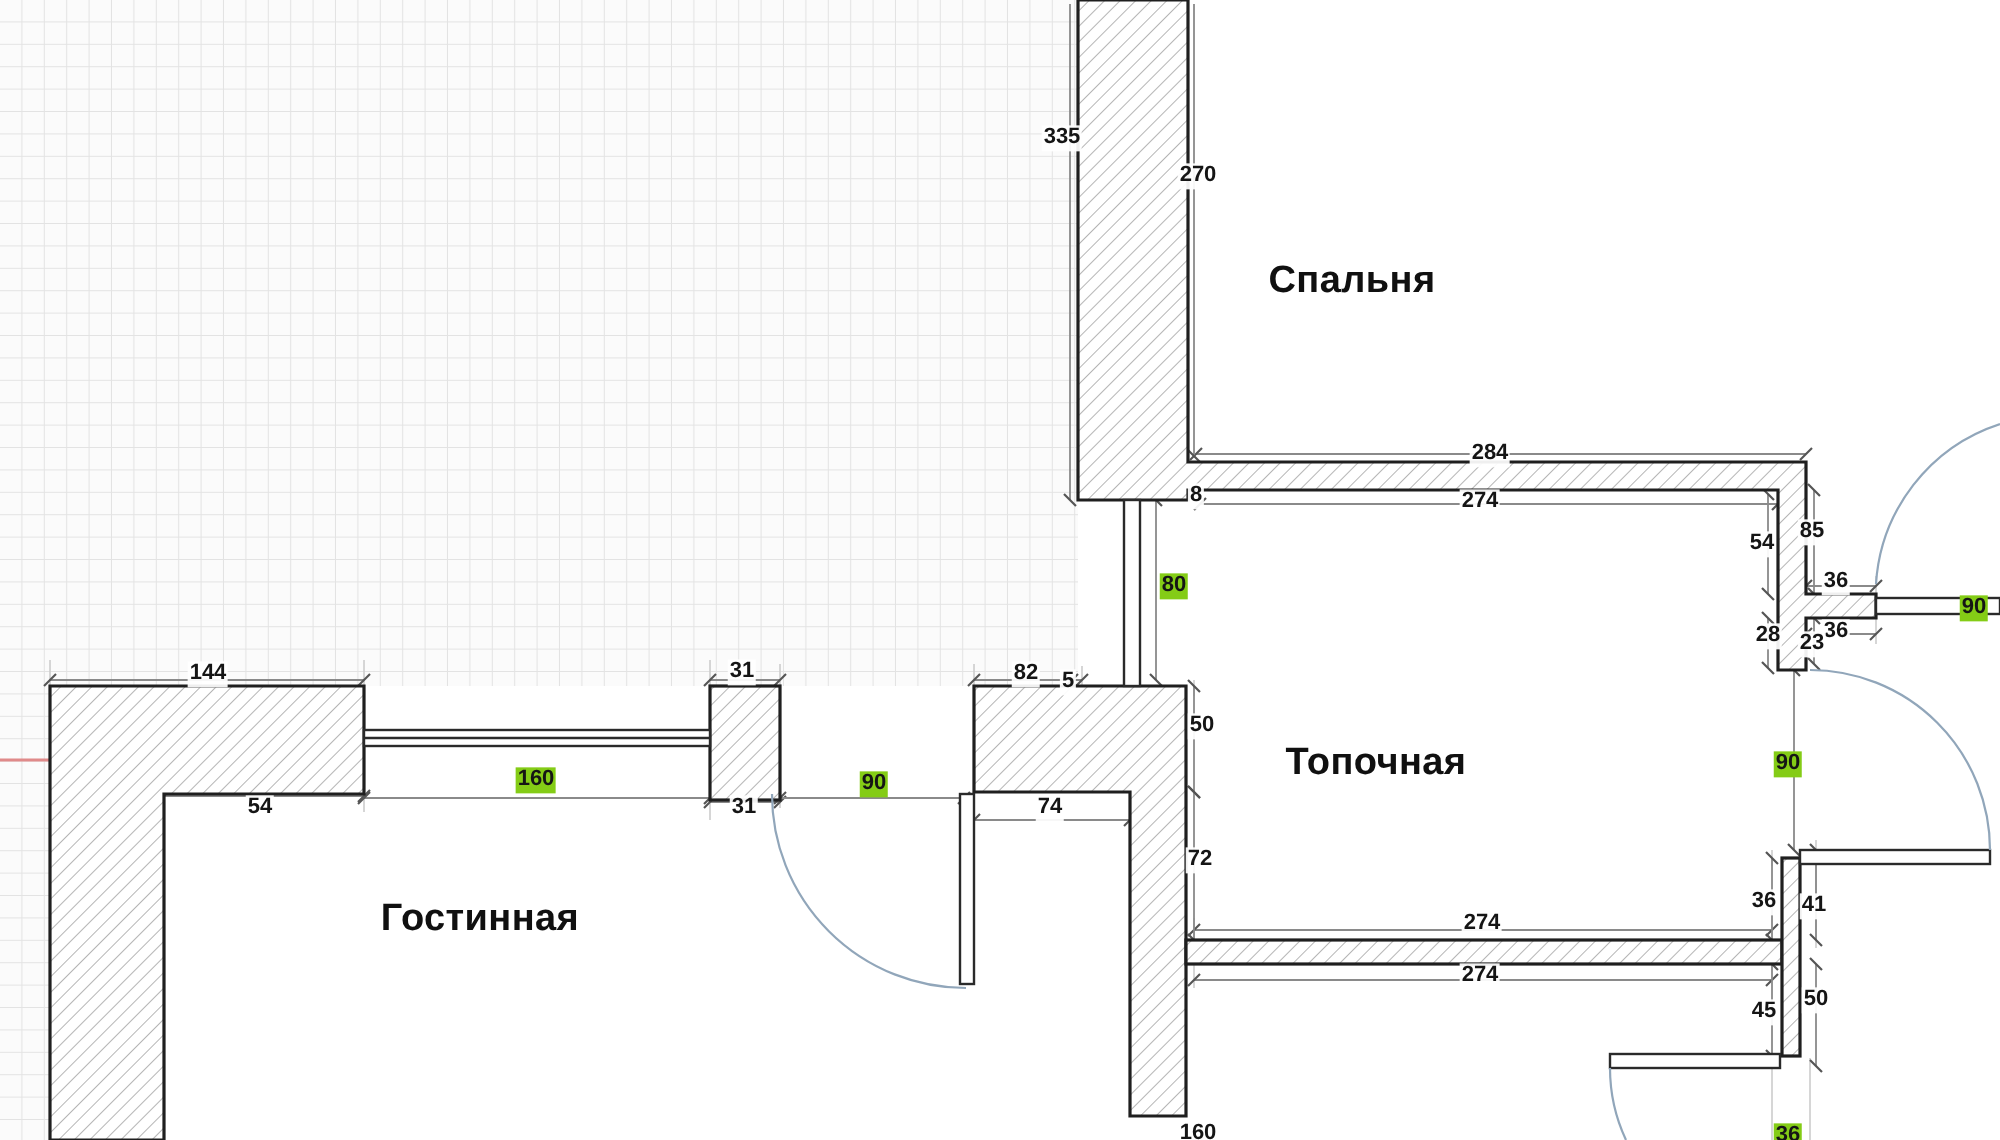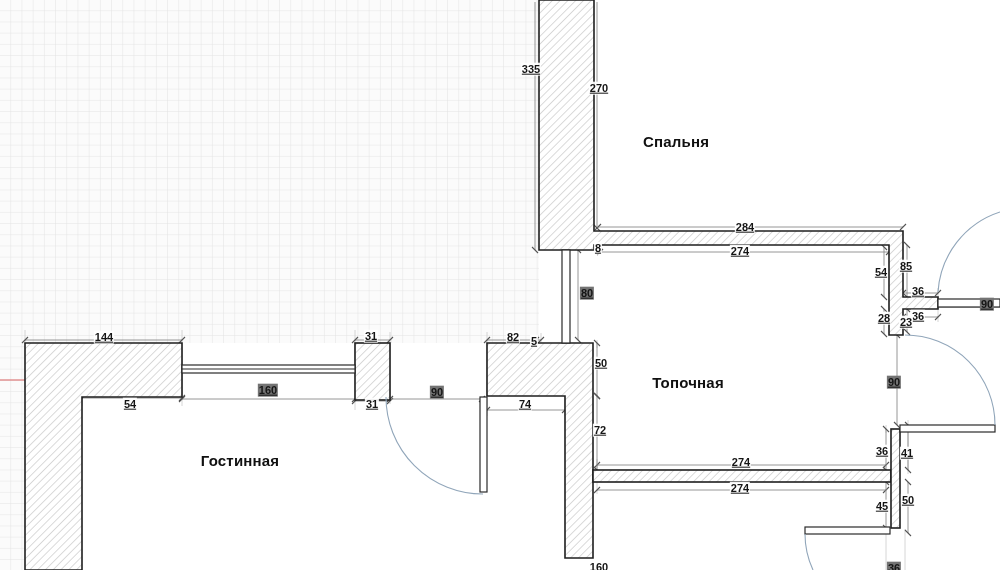--- a/index.html
+++ b/index.html
@@ -1,23 +1,23 @@
 <!DOCTYPE html>
 <html><head>
 <meta charset="utf-8">
 <style>
   html,body{margin:0;padding:0;background:#fff;}
   .plan{position:relative;width:1000px;height:570px;background:#fff;overflow:hidden;
         font-family:"Liberation Sans",sans-serif;}
   .plan svg{position:absolute;left:0;top:0;}
   .lbl{position:absolute;transform:translate(-50%,-50%);font-weight:bold;font-size:11px;
        color:#151515;background:rgba(255,255,255,.93);padding:0 1px;line-height:1.15;
-       white-space:nowrap;text-decoration:underline;}
-  .hl{background:#737373;}
-  .room{position:absolute;transform:translate(-50%,-50%);font-weight:bold;font-size:15px;
+       white-space:nowrap;}
+  .hl{background:#84cc16;}
+  .room{position:absolute;transform:translate(-50%,-50%);font-weight:bold;font-size:19px;
         color:#101010;white-space:nowrap;letter-spacing:.2px;}
 </style>
 </head>
 <body>
 
 <div class="plan">
 <svg width="1000" height="570" viewBox="0 0 1000 570">
   <defs>
     <pattern id="grid" width="11.2" height="11.2" patternUnits="userSpaceOnUse">
       <rect width="11.2" height="11.2" fill="#fbfbfb"></rect>

